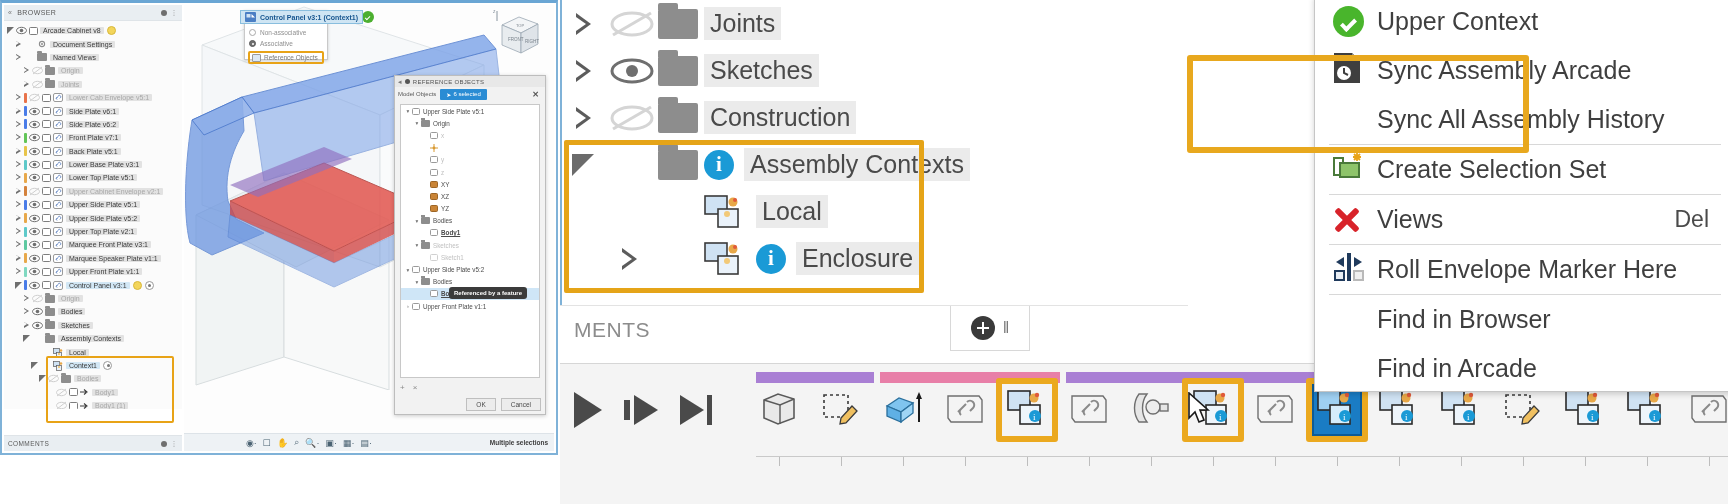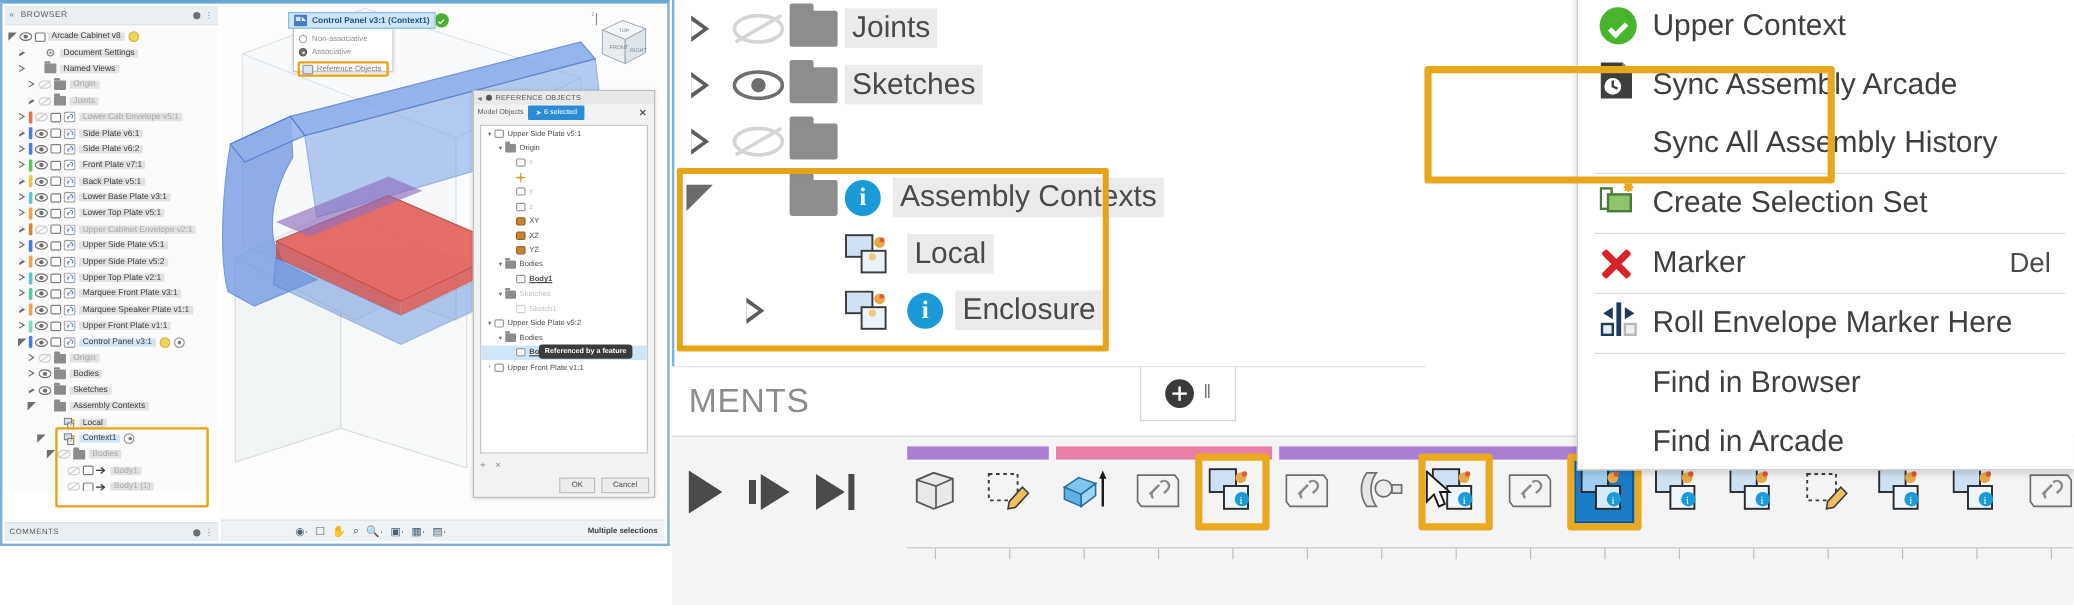--- a/index.html
+++ b/index.html
@@ -204,21 +204,21 @@
   .center-hl{
     position:absolute; left:4px; top:140px; width:360px; height:153px;
     border:5px solid #e5a418; border-radius:2px; pointer-events:none;
   }
 
   .comments-strip{
     position:absolute; left:0; top:305px; width:100%; height:55px; background:#fff;
     border-top:1px solid #e3e3e3;
   }
   .comments-title{
-    position:absolute; left:14px; top:12px; font-size:28px; color:#8c8c8c; letter-spacing:.5px;
+    position:absolute; left:14px; top:12px; font-size:21px; color:#8c8c8c; letter-spacing:.5px;
   }
   .comments-addbox{
     position:absolute; left:390px; top:0px; width:80px; height:45px; background:#fff;
     border:1px solid #d8d8d8; border-top:none; display:flex;align-items:center;justify-content:center;gap:8px;
   }
   .plusbtn{ width:24px;height:24px;border-radius:50%;background:#3a3a3a;position:relative;}
   .plusbtn::before,.plusbtn::after{content:"";position:absolute;background:#fff;}
   .plusbtn::before{left:6px;top:11px;width:12px;height:2px;}
   .plusbtn::after{left:11px;top:6px;width:2px;height:12px;}
   .caret-ti{ font-size:16px;color:#777; }
@@ -967,20 +967,21 @@
         <span class="carrow">
           <span class="tri-closed"></span>
         </span>
         <span class="ceye">
           <svg width="46" height="26" viewBox="0 0 46 26">
             <ellipse cx="23" cy="13" rx="20" ry="11" fill="none" stroke="#d5d5d5" stroke-width="3"></ellipse>
             <line x1="4" y1="24" x2="42" y2="2" stroke="#d5d5d5" stroke-width="3"></line>
           </svg>
         </span>
         <span class="cfolder"></span>
+        <span class="clabel">Construction</span>
       </div>
       <div class="crow">
         <span style="display:inline-block;width:0px"></span>
         <span class="carrow">
           <span class="tri-open"></span>
         </span>
         <span class="ceye"></span>
         <span class="cfolder"></span>
         <span class="cinfo">i</span>
         <span class="clabel">Assembly Contexts</span>
@@ -1239,21 +1240,21 @@
               <path d="M24,1 L24,9 M20,5 L28,5 M21,2 L27,8 M27,2 L21,8" stroke="#e8a317" stroke-width="1.8"></path>
             </svg></span>
         </span>
         <span>Create Selection Set</span>
       </div>
       <div class="msep"></div>
       <div class="mitem">
         <span class="micon">
           <span class="xred"></span>
         </span>
-        <span>Marker</span>
+        <span>Views</span>
         <span class="mshort">Del</span>
       </div>
       <div class="msep"></div>
       <div class="mitem">
         <span class="micon">
           <span><svg width="32" height="32" viewBox="0 0 32 32">
               <rect x="14" y="2" width="4" height="28" fill="#1f3a5c"></rect>
               <polygon points="11,6 3,11 11,16" fill="#1f3a5c"></polygon>
               <polygon points="21,6 29,11 21,16" fill="#1f3a5c"></polygon>
               <rect x="2" y="20" width="9" height="9" fill="#e8eef5" stroke="#1f3a5c" stroke-width="2"></rect>

